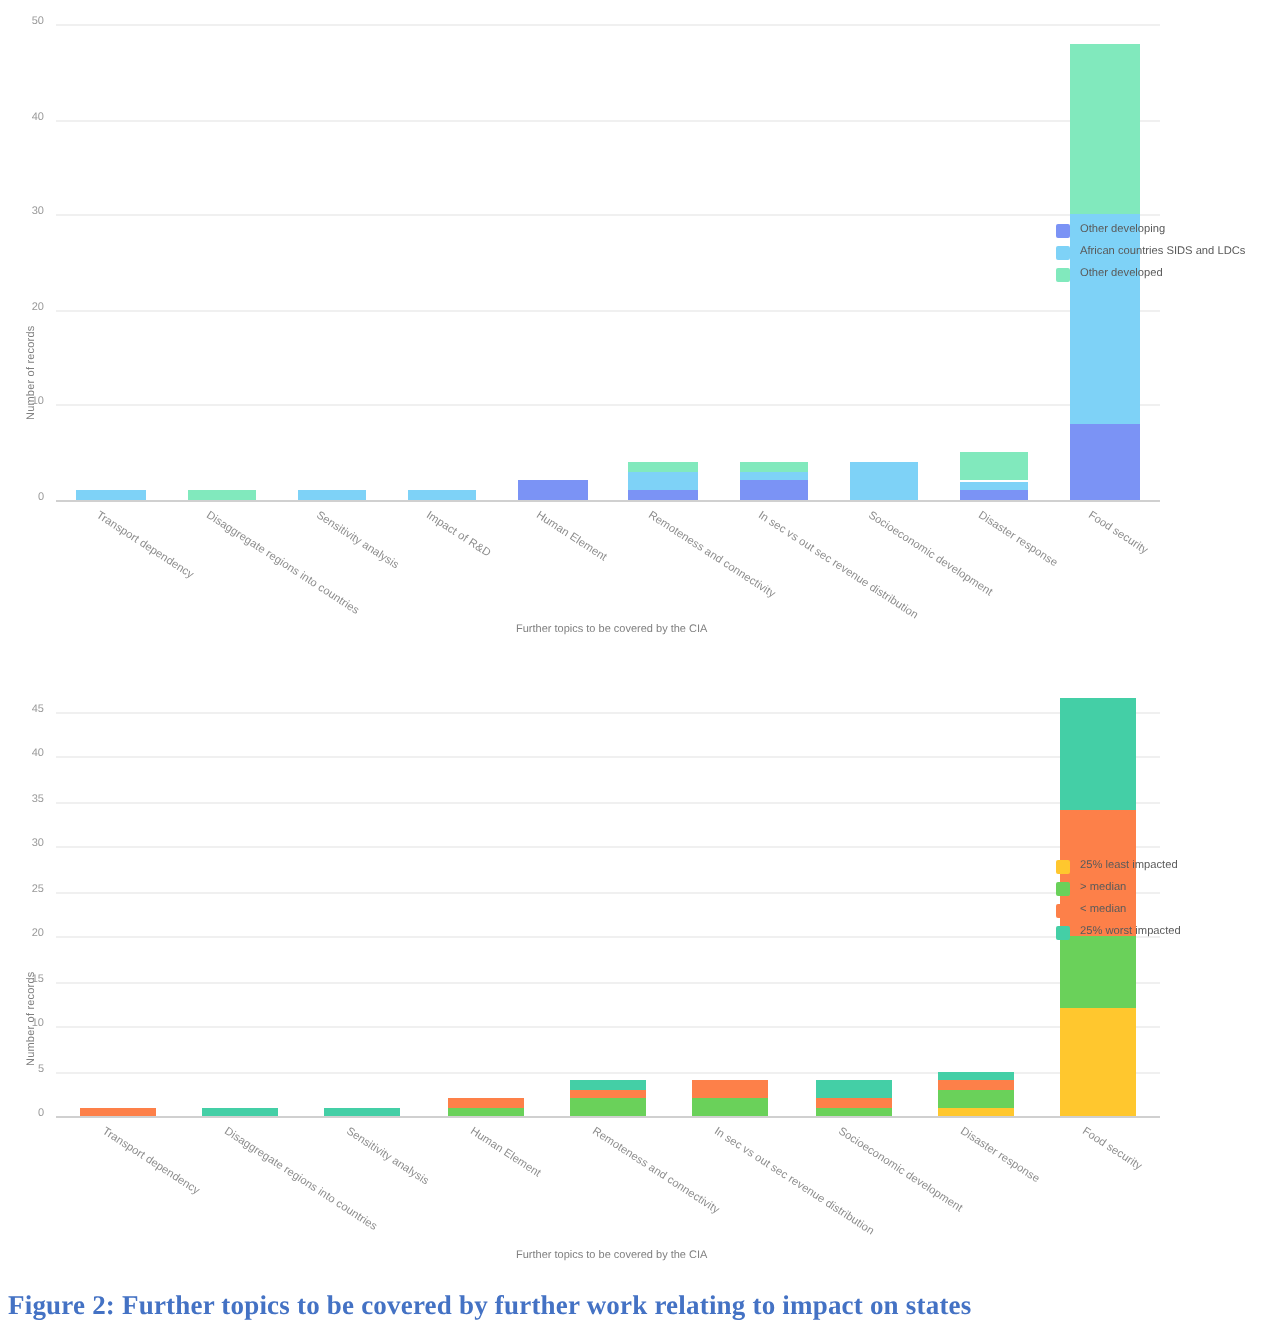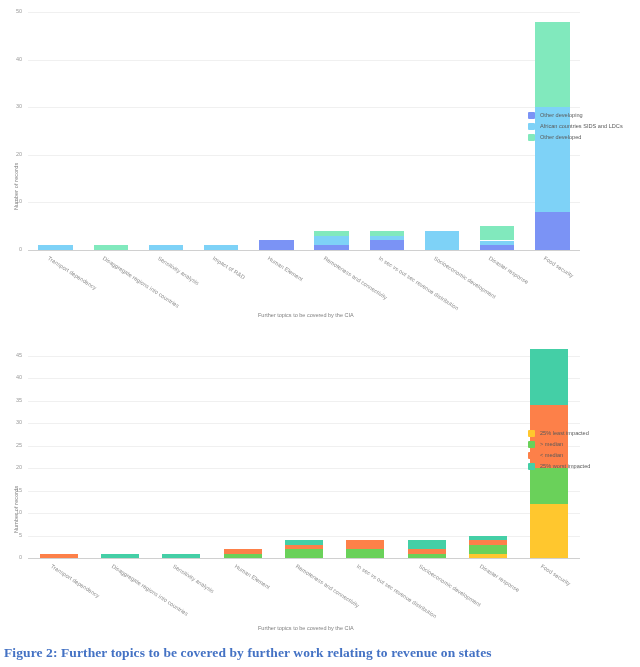--- a/index.html
+++ b/index.html
@@ -267,13 +267,13 @@
         <span class="legend-swatch" style="background: rgb(253, 128, 73);"></span>
         <span class="legend-label">&lt; median</span>
       </div>
       <div class="legend-row">
         <span class="legend-swatch" style="background: rgb(68, 207, 166);"></span>
         <span class="legend-label">25% worst impacted</span>
       </div>
     </div>
 </div>
 
-<div class="caption">Figure 2: Further topics to be covered by further work relating to revenue on states</div>
+<div class="caption">Figure 2: Further topics to be covered by further work relating to impact on states</div>
 
 </body></html>

